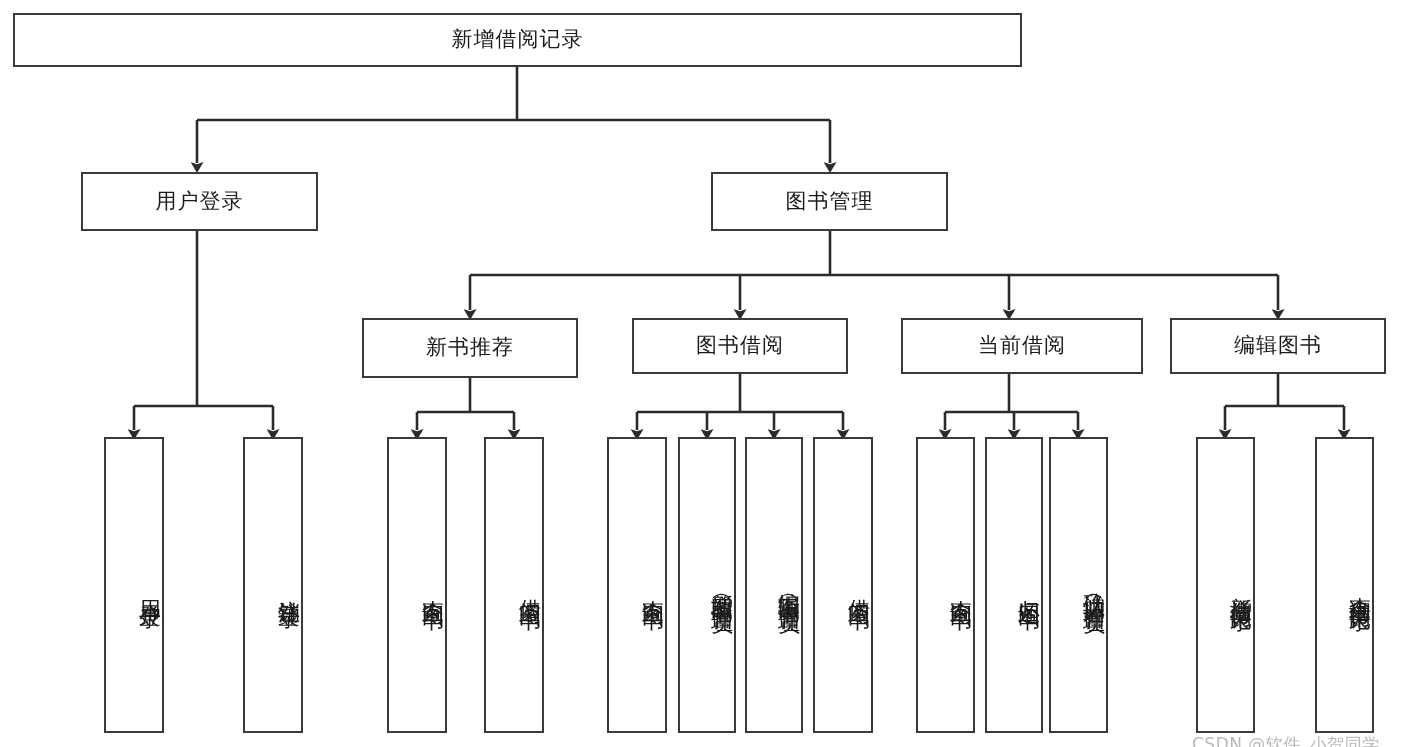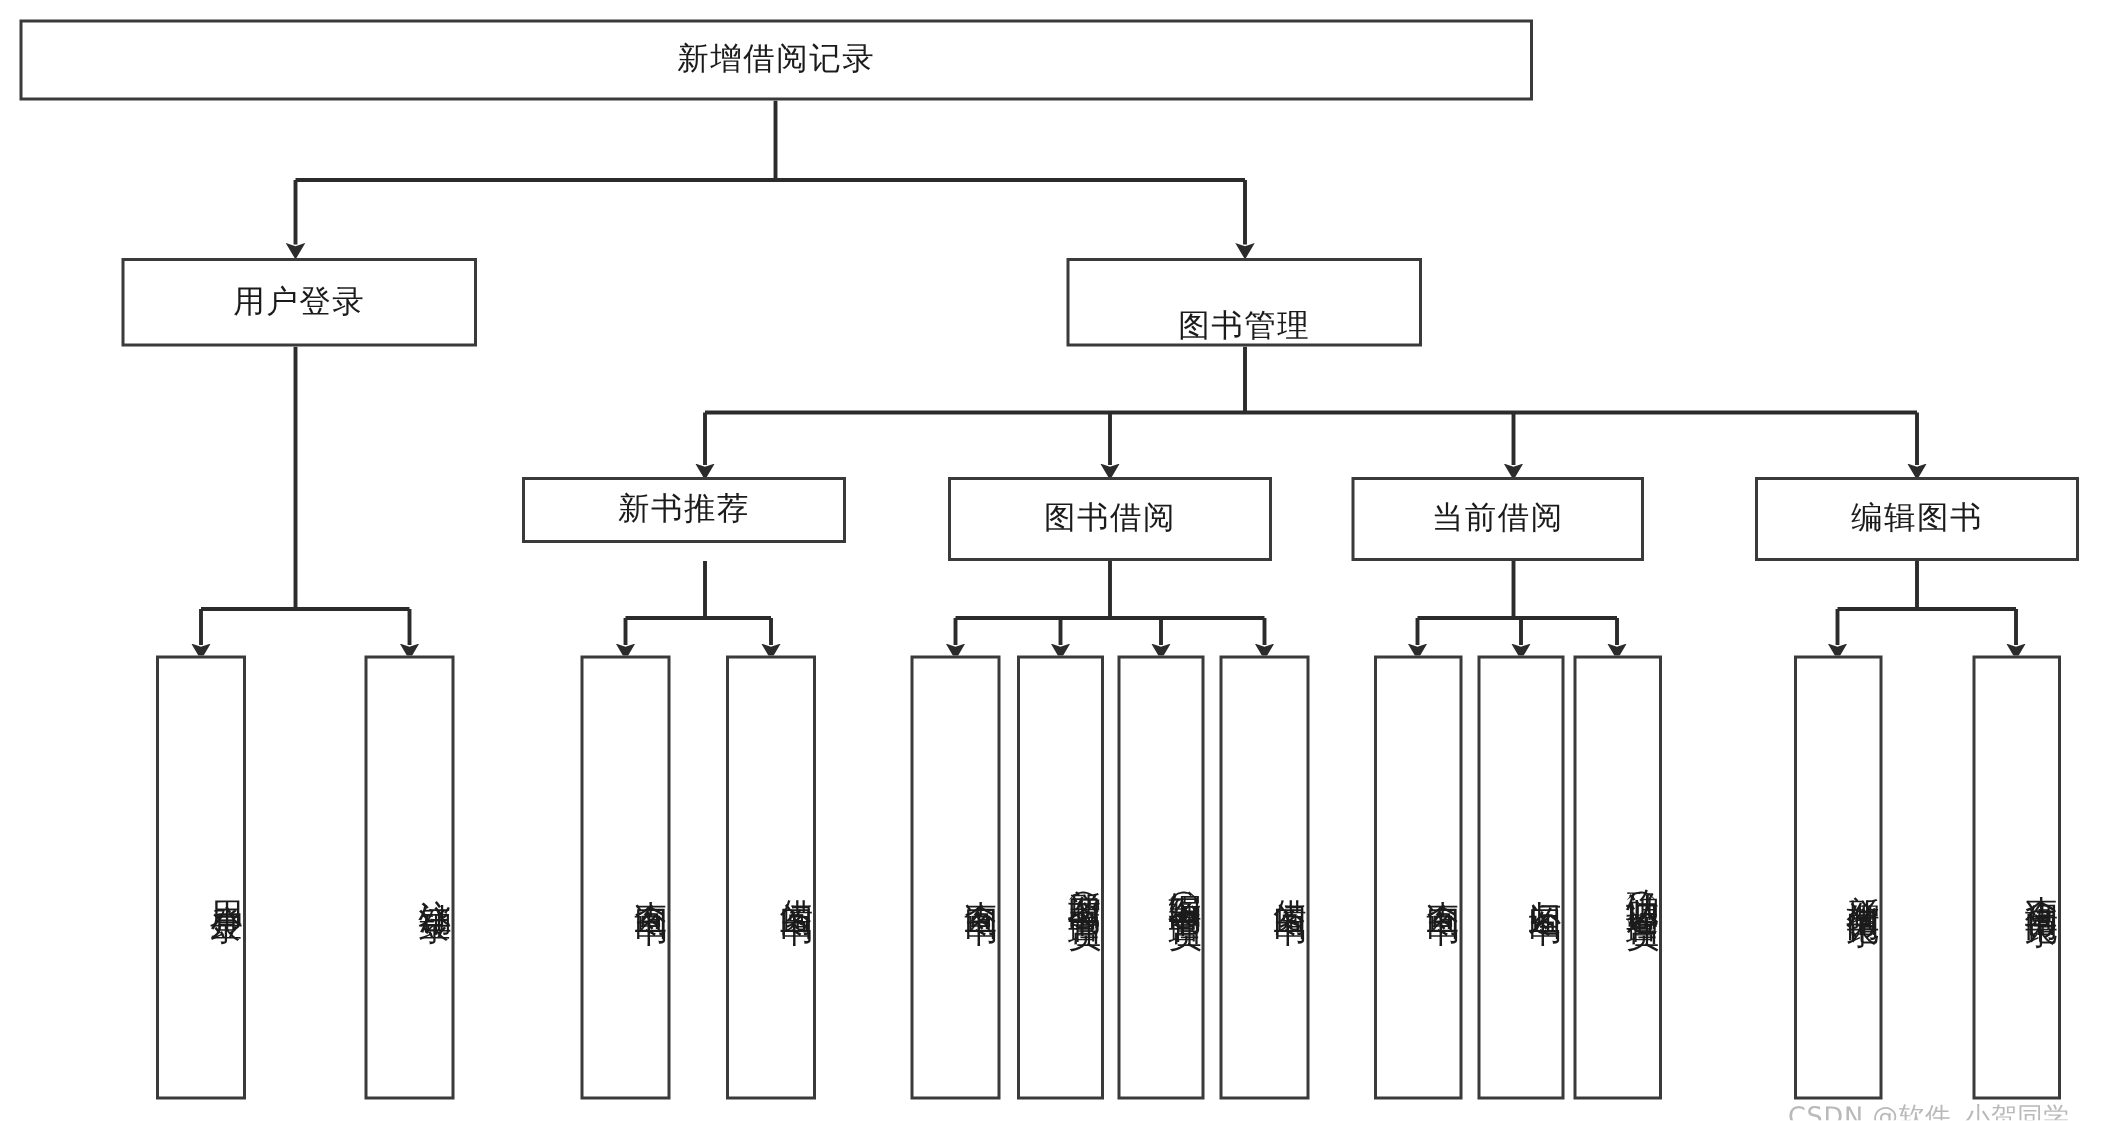--- a/index.html
+++ b/index.html
@@ -128,31 +128,31 @@
     </g>
   </svg>
 
   <div class="node node-h node-root" style="left:13px; top:13px; width:1009px; height:54px;">
     <span>新增借阅记录</span>
   </div>
 
   <div class="node node-h" style="left:81px; top:172px; width:237px; height:59px;">
     <span>用户登录</span>
   </div>
-  <div class="node node-h" style="left:711px; top:172px; width:237px; height:59px;align-items:flex-end;">
+  <div class="node node-h" style="left:711px; top:172px; width:237px; height:59px;">
     <span>图书管理</span>
   </div>
 
-  <div class="node node-h" style="left:348px; top:318px; width:216px; height:44px;">
+  <div class="node node-h" style="left:362px; top:318px; width:216px; height:60px;">
     <span>新书推荐</span>
   </div>
   <div class="node node-h" style="left:632px; top:318px; width:216px; height:56px;">
     <span>图书借阅</span>
   </div>
-  <div class="node node-h" style="left:901px; top:318px; width:195px; height:56px;">
+  <div class="node node-h" style="left:901px; top:318px; width:242px; height:56px;">
     <span>当前借阅</span>
   </div>
   <div class="node node-h" style="left:1170px; top:318px; width:216px; height:56px;">
     <span>编辑图书</span>
   </div>
 
   <div class="node node-v" style="left:104px; top:437px; width:60px; height:296px;">
     <span class="vlabel">用户登录</span>
   </div>
   <div class="node node-v" style="left:243px; top:437px; width:60px; height:296px;">

